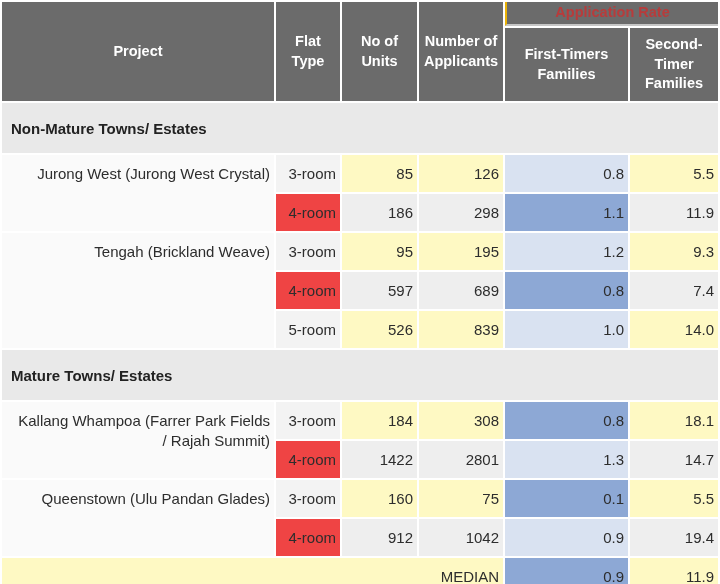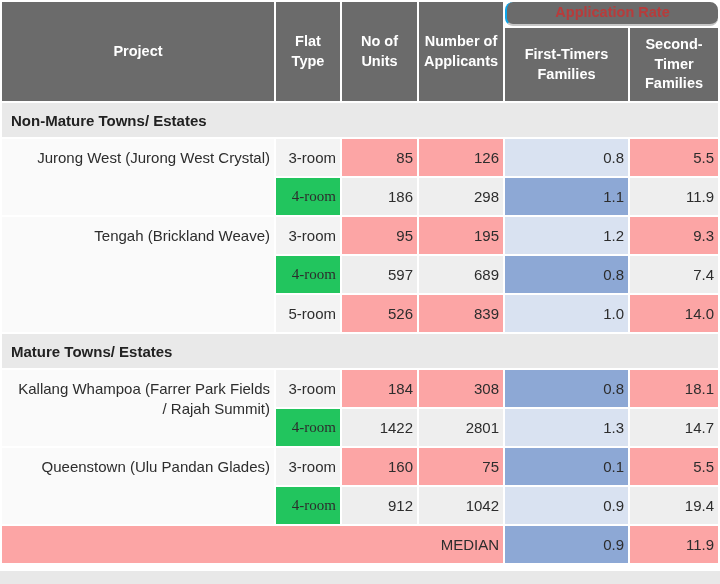--- a/index.html
+++ b/index.html
@@ -10,32 +10,31 @@
   }
   table { border-collapse:separate; border-spacing:2px; width:720px; table-layout:fixed; }
   th {
     background:#6b6b6b; color:#ffffff; font-weight:bold; font-size:14.5px;
     text-align:center; vertical-align:middle; line-height:1.35; padding:2px 4px;
   }
   tr.head-top { height:24px; }
   tr.head-bottom { height:73px; }
   th.app-rate {
     color:#b83b3b;
-    border-left:2px solid #0ea5e9; border-bottom:2px solid #c6c6c6;
+    border-left:2px solid #eab308; border-bottom:2px solid #c6c6c6;
     padding:1px 0;
-    border-radius:8px;
   }
   td { font-size:15px; color:#2d2d2d; padding:0 4px 0 9px; vertical-align:middle; }
-  tr.section-row td { background:#e9e9e9; font-weight:bold; color:#222222; height:34px; }
+  tr.section-row td { background:#e9e9e9; font-weight:bold; color:#222222; height:50px; }
   tr.data-row { height:37px;text-align:right; }
-  tr.r-white td { background:#fca5a5; }
+  tr.r-white td { background:#fef9c3; }
   tr.r-gray td { background:#eeeeee; }
   td.proj-cell { background:#fafafa !important; vertical-align:top; padding-top:9px; line-height:1.32; }
   tr.r-white td.flat-cell { background:#f3f3f3; }
-  tr.r-gray td.flat-cell { background:#22c55e;font-family:Liberation Serif, serif; }
+  tr.r-gray td.flat-cell { background:#ef4444; }
   td.ft-light { background:#d9e2f1 !important; }
   td.ft-dark  { background:#8da8d5 !important; }
   .bottom-strip { height:13px; background:#e8e8e8; margin-top:auto; }
 </style>
 </head>
 <body>
 
 <div class="wrap">
   <table>
     <colgroup>

